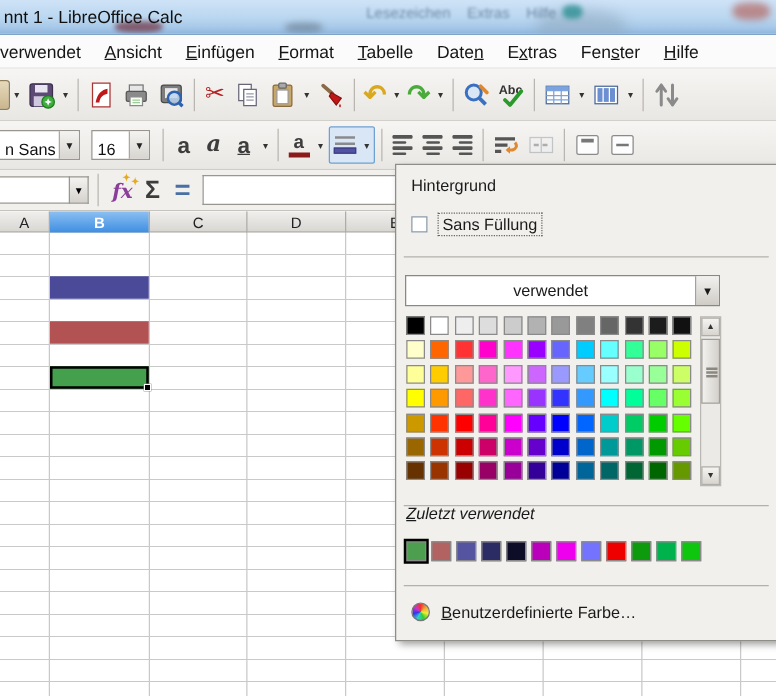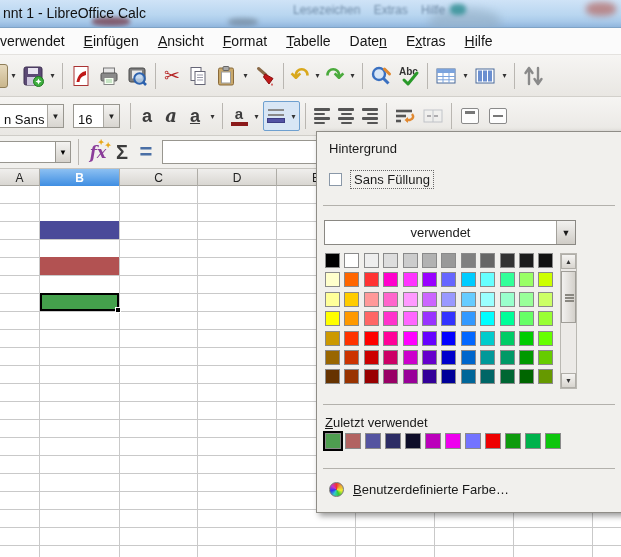--- a/index.html
+++ b/index.html
@@ -112,21 +112,21 @@
   .palette { position:absolute; left:8px; top:121px; width:233px;
     display:grid; grid-template-columns:repeat(12,15px); grid-auto-rows:15px; gap:4.4px; }
   .swatch { width:15px; height:15px; border:1px solid #8a8a8a; }
   .vsb { position:absolute; left:243px; top:121px; width:17px; height:136px; background:#eceae7; border:1px solid #bab8b2; }
   .vsb .arr { position:absolute; left:0; width:15px; height:15px; display:flex; align-items:center; justify-content:center;
     font-size:7px; color:#333; background:linear-gradient(to bottom,#f5f4f2,#d8d5cf); border:1px solid #b0aea8; }
   .vsb .arr.up { top:0; } .vsb .arr.down { bottom:0; }
   .vsb .thumb { position:absolute; left:0; top:17px; width:15px; height:52px;
     background:linear-gradient(to right,#f2f1ef,#d4d1cb); border:1px solid #a09e98; }
   .vsb .grip { position:absolute; left:3px; top:22px; width:9px; height:1.5px; background:#8a8881; box-shadow:0 3px 0 #8a8881, 0 6px 0 #8a8881; }
-  .recent-label { position:absolute; left:8px; top:283px; }
+  .recent-label { position:absolute; left:8px; top:271px;font-style:italic; }
   .recent-row { position:absolute; left:8px; top:301px; display:flex; gap:4px; }
   .rswatch { width:16px; height:16px; border:1px solid #8a8a8a; }
   .rswatch.sel { outline:2px solid #000; outline-offset:0; }
   .custom-row { position:absolute; left:12px; top:350px; display:flex; align-items:center; gap:9px; }
   .wheel { width:15px; height:15px; border-radius:50%;
     background:conic-gradient(#e33,#ea3,#ee3,#3c3,#3cc,#33e,#c3c,#e33); border:1px solid #777; }
   .custom-label u { text-decoration:underline; }
 
   svg { display:block; }
 </style>
@@ -140,26 +140,27 @@
     <div class="ghost-text">Lesezeichen    Extras    Hilfe</div>
     <div class="smudge red-l"></div>
     <div class="smudge gray-m"></div>
     <div class="smudge teal"></div>
     <div class="smudge red-r"></div>
     <div class="title-text">nnt 1 - LibreOffice Calc</div>
   </div>
 
   <div class="menubar">
       <span class="menu-item">verwendet</span>
+      <span class="menu-item"><u>A</u>nsicht</span>
       <span class="menu-item"><u>E</u>infügen</span>
-      <span class="menu-item"><u>A</u>nsicht</span>
       <span class="menu-item"><u>F</u>ormat</span>
       <span class="menu-item"><u>T</u>abelle</span>
       <span class="menu-item">Date<u>n</u></span>
       <span class="menu-item">E<u>x</u>tras</span>
+      <span class="menu-item">Fen<u>s</u>ter</span>
       <span class="menu-item"><u>H</u>ilfe</span>
     </div>
 
   <div class="toolbar1">
     <div class="cuticon"></div>
     <div class="drop">▾</div>
     <div class="tbtn">
       <span>
         <svg width="24" height="24" viewBox="0 0 24 24">
           <rect x="3" y="3" width="18" height="18" rx="2" fill="#5c4a75" stroke="#3c2f50"></rect>

